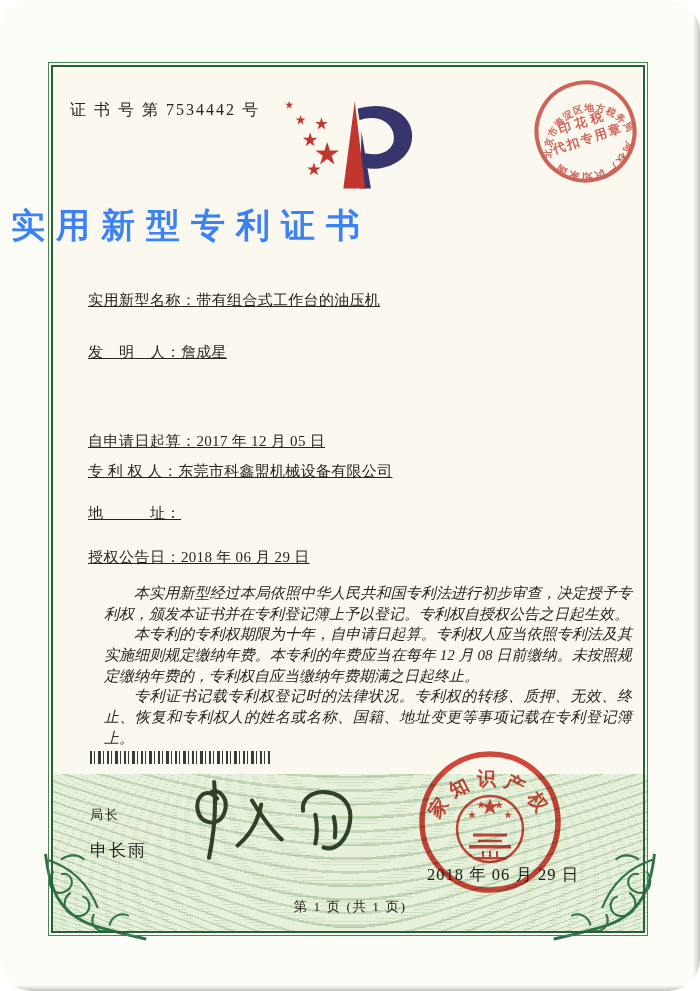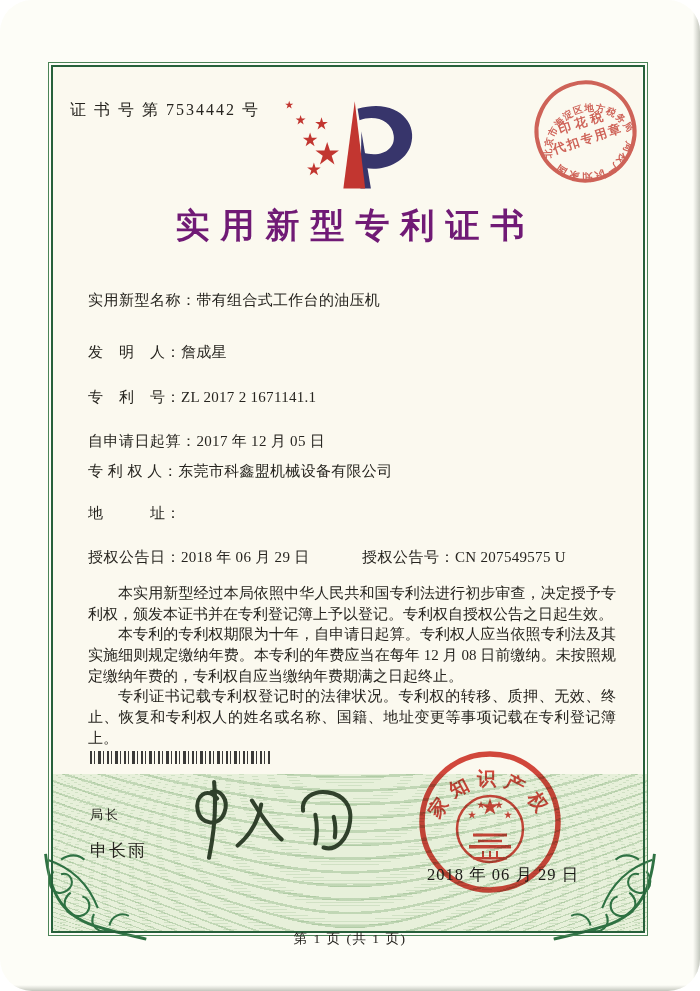--- a/index.html
+++ b/index.html
@@ -8,42 +8,42 @@
   .paper-inner{position:absolute;left:52px;top:66px;width:590px;height:864px;background:#fbf9ef;}
   .wavy-band{position:absolute;left:53px;top:774px;width:594px;height:157px;background-color:#e7f0da;
     background-image:
       repeating-radial-gradient(120% 70% at 50% 135%, rgba(104,156,95,.30) 0 1.4px, rgba(0,0,0,0) 1.4px 7px),
       repeating-radial-gradient(130% 80% at 50% -45%, rgba(104,156,95,.18) 0 1.2px, rgba(0,0,0,0) 1.2px 9px);}
   .border-outer{position:absolute;left:48px;top:62px;width:598px;height:872px;border:1px solid #4b8457;pointer-events:none;}
   .border-inner{position:absolute;left:51px;top:65px;width:590px;height:864px;border:2px solid #27613b;pointer-events:none;}
   .cert-no{position:absolute;left:70px;top:100px;font-size:16px;letter-spacing:2px;}
   .logo{position:absolute;left:274px;top:94px;}
   .tax-stamp{position:absolute;left:508px;top:54px;transform:rotate(-18deg);opacity:.85;}
-  .title{position:absolute;left:0;top:203px;width:100%;text-align:center;font-size:34px;font-weight:bold;
-         letter-spacing:11px;padding-left:11px;box-sizing:border-box;margin:0;color:#701a75;}
-  .row{position:absolute;left:88px;right:60px;font-size:15px;white-space:nowrap;}
+  .title{position:absolute;left:0;top:203px;width:100%;font-size:34px;font-weight:bold;
+         letter-spacing:11px;padding-left:11px;box-sizing:border-box;margin:0;color:#3b82f6;}
+  .row{position:absolute;left:88px;right:60px;font-size:15px;white-space:nowrap;text-decoration:underline;}
   .lbl{letter-spacing:.5px;}
   .val{letter-spacing:.3px;}
   .addr{display:flex;white-space:normal;gap:12px;}
   .addr .vals{width:440px;line-height:23px;}
   .grant-no{position:absolute;left:274px;top:0;}
-  .paras{position:absolute;left:88px;top:583px;width:528px;font-size:15px;line-height:1.38;text-align:justify;}
+  .paras{position:absolute;left:104px;top:583px;width:528px;font-size:15px;line-height:1.38;text-align:justify;font-style:italic;}
   .paras p{margin:0;text-indent:2em;}
   .barcode{position:absolute;left:90px;top:751px;width:180px;height:13px;
     background:repeating-linear-gradient(90deg,#3a3a38 0 2px,rgba(0,0,0,0) 2px 4px,#3a3a38 4px 5px,
       rgba(0,0,0,0) 5px 8px,#3a3a38 8px 11px,rgba(0,0,0,0) 11px 13px,#3a3a38 13px 14px,rgba(0,0,0,0) 14px 17px);}
   .flourish{position:absolute;}
   .fl-left{left:36px;top:850px;}
   .fl-right{left:549px;top:850px;transform:scaleX(-1);}
   .director-label{position:absolute;left:90px;top:806px;font-size:13px;letter-spacing:2px;}
   .director-name{position:absolute;left:90px;top:839px;font-size:17px;letter-spacing:2px;}
   .signature{position:absolute;left:182px;top:776px;}
   .round-seal{position:absolute;left:405px;top:737px;mix-blend-mode:multiply;opacity:.93;}
   .seal-date{position:absolute;left:427px;top:864px;font-size:16.5px;letter-spacing:1px;color:#1b1a17;z-index:6;}
-  .footer{position:absolute;left:0;top:898px;width:100%;text-align:center;font-size:13.5px;letter-spacing:1.5px;margin-top:32px;}
+  .footer{position:absolute;left:0;top:898px;width:100%;text-align:center;font-size:13.5px;letter-spacing:1.5px;}
   .scan-edge-right{position:absolute;right:0;top:0;width:7px;height:100%;
     background:linear-gradient(to left,#c3c6bd,#e7e8e1 60%,rgba(0,0,0,0));}
   .scan-edge-bottom{position:absolute;left:0;bottom:0;width:100%;height:6px;
     background:linear-gradient(to top,#c3c6bd,#e7e8e1 60%,rgba(0,0,0,0));}
 </style>
 </head>
 <body>
 
 <div class="page">
 
@@ -110,37 +110,31 @@
   </svg>
 
   <h1 class="title">实用新型专利证书</h1>
 
   <div class="row" style="top:291px">
     <span class="lbl">实用新型名称：</span><span class="val">带有组合式工作台的油压机</span>
   </div>
   <div class="row" style="top:343px">
     <span class="lbl">发　明　人：</span><span class="val">詹成星</span>
   </div>
-  <div class="row" style="top:388px">
-    <span class="lbl">专　利　号：</span><span class="val">ZL 2017 2 1671141.1</span>
-  </div>
   <div class="row" style="top:432px">
     <span class="lbl">自申请日起算：</span><span class="val">2017 年 12 月 05 日</span>
   </div>
   <div class="row" style="top:462px">
     <span class="lbl">专 利 权 人：</span><span class="val">东莞市科鑫盟机械设备有限公司</span>
   </div>
   <div class="row addr" style="top:504px">
     <span class="lbl">地　　　址：</span>
   </div>
   <div class="row" style="top:548px">
     <span class="lbl">授权公告日：</span><span class="val">2018 年 06 月 29 日</span>
-    <span class="grant-no">
-      <span class="lbl">授权公告号：</span><span class="val">CN 207549575 U</span>
-    </span>
   </div>
 
   <div class="paras">
     <p>本实用新型经过本局依照中华人民共和国专利法进行初步审查，决定授予专利权，颁发本证书并在专利登记簿上予以登记。专利权自授权公告之日起生效。</p>
     <p>本专利的专利权期限为十年，自申请日起算。专利权人应当依照专利法及其实施细则规定缴纳年费。本专利的年费应当在每年 12 月 08 日前缴纳。未按照规定缴纳年费的，专利权自应当缴纳年费期满之日起终止。</p>
     <p>专利证书记载专利权登记时的法律状况。专利权的转移、质押、无效、终止、恢复和专利权人的姓名或名称、国籍、地址变更等事项记载在专利登记簿上。</p>
   </div>
 
   <div class="barcode"></div>
 

